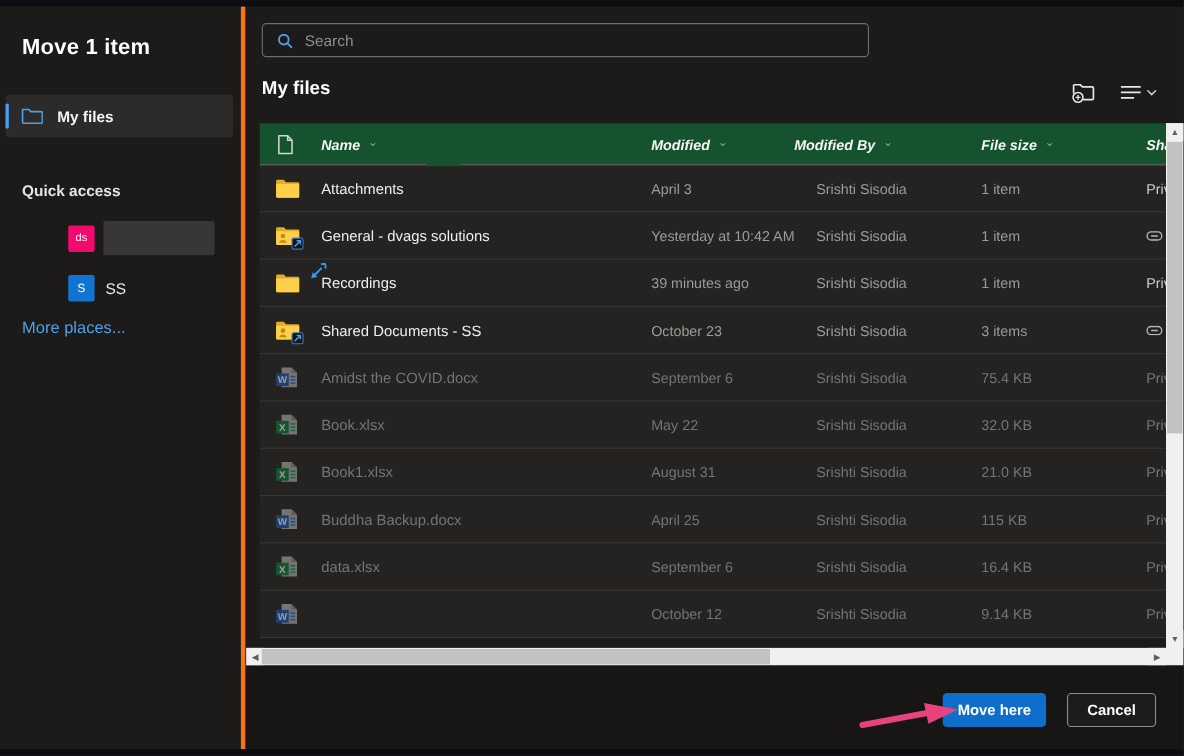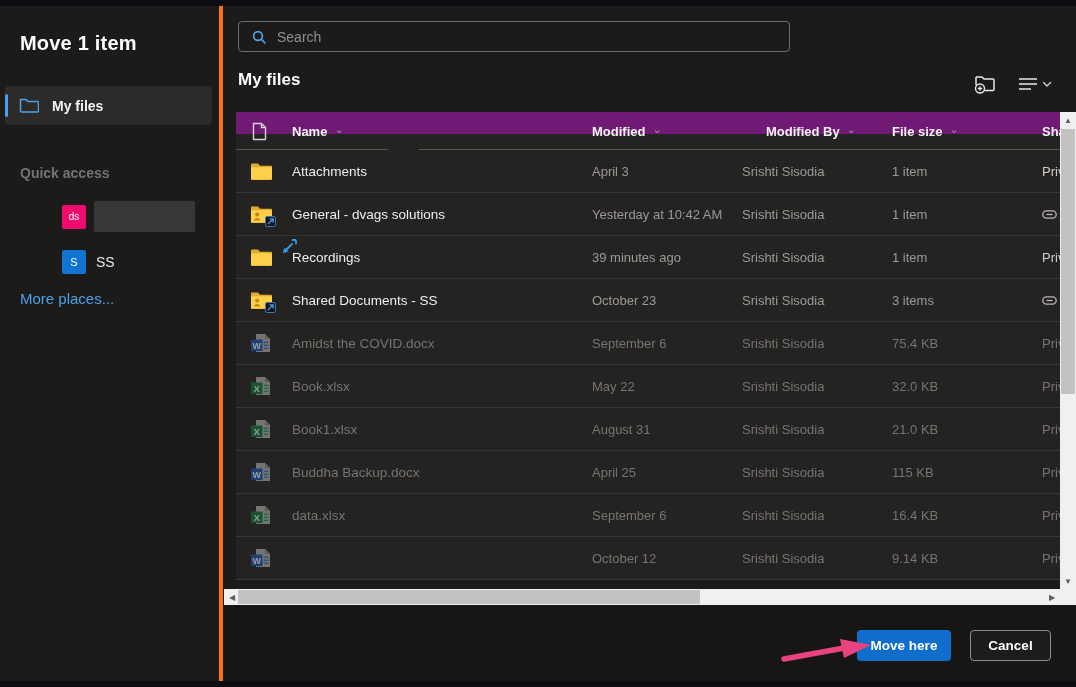--- a/index.html
+++ b/index.html
@@ -11,37 +11,37 @@
   }
   .abs{position:absolute;}
   .strip{left:0;width:1076px;height:6px;background:#0b0d10;}
   
   .sidebar{left:0;top:6px;width:223px;height:675px;background:#1c1b1a;border-right:4px solid #f97316;box-sizing:border-box;}
   .dlg-title{left:20px;top:26px;font-size:20px;font-weight:bold;color:#fdfdfd;letter-spacing:.2px;}
   .myfiles-item{left:5px;top:80px;width:207px;height:39px;background:#2d2b29;border-radius:4px;display:flex;align-items:center;cursor:pointer;}
   .myfiles-item::before{content:"";position:absolute;left:0;top:8px;width:3px;height:23px;border-radius:2px;background:var(--accent-blue,#479ef5);}
   .myfiles-item .ficon{margin-left:14px;display:flex;}
   .myfiles-item .flabel{margin-left:13px;font-size:14px;font-weight:bold;color:#f5f5f5;}
-  .qa-heading{left:20px;top:159px;font-size:14px;font-weight:bold;color:#737373;}
+  .qa-heading{left:20px;top:159px;font-size:14px;font-weight:bold;color:#e5e5e5;}
   .qa-item{left:18px;width:190px;height:31px;display:flex;align-items:center;cursor:pointer;padding-left:44px;}
   .qa-badge{width:24px;height:24px;border-radius:2px;display:flex;align-items:center;justify-content:center;font-size:10px;color:#fff;flex:0 0 auto;}
   .qa-redacted{margin-left:8px;width:101px;height:31px;background:#383736;border-radius:2px;filter:blur(.4px);}
   .qa-label{margin-left:10px;font-size:14px;color:#e8e8e8;}
   .more-places{left:20px;top:284px;font-size:15px;color:var(--link-blue,#4da0e8);cursor:pointer;}
   
   .searchbox{left:238px;top:21px;width:552px;height:31px;border:1px solid #6f6d6b;border-radius:4px;box-sizing:border-box;display:flex;align-items:center;background:transparent;}
   .searchbox svg{margin-left:13px;flex:0 0 auto;}
   .searchbox input{flex:1;background:transparent;border:none;outline:none;color:#e8e8e8;font-size:14px;margin-left:9px;font-family:inherit;}
   .searchbox input::placeholder{color:#8f8d8b;}
   .main-heading{left:238px;top:70px;font-size:17px;font-weight:bold;color:#fdfdfd;}
   .toolbar{right:20px;top:70px;display:flex;align-items:center;gap:14px;position:absolute;}
   .tb-btn{display:flex;align-items:center;gap:4px;padding:4px;cursor:pointer;}
   
   .table{left:236px;top:112px;width:824px;height:468px;background:#252321;overflow:hidden;}
-  .thead{position:absolute;left:0;top:0;width:100%;height:22px;background:#701a75;}
+  .thead{position:absolute;left:0;top:0;width:100%;height:39px;background:#14532d;font-style:italic;}
   .hcell{position:absolute;top:0;height:38px;display:flex;align-items:center;font-size:13px;font-weight:bold;color:#f5f5f5;white-space:nowrap;cursor:pointer;}
   .hcell .chev{margin-left:7px;color:#9a9896;font-size:11px;font-weight:normal;transform:translateY(-2px);}
   .h-underline{position:absolute;top:37px;height:1px;background:#5a5852;}
   .rows{position:absolute;left:0;top:38px;width:100%;}
   .row{position:relative;height:43px;border-bottom:1px solid #383634;box-sizing:border-box;}
   .cell{position:absolute;top:0;height:42px;display:flex;align-items:center;white-space:nowrap;font-size:13px;color:#9c9a98;}
   .c-icon{left:14px;width:30px;}
   .c-name{left:56px;font-size:13.5px;color:#eeeeee;}
   .c-mod{left:356px;}
   .c-by{left:506px;}
@@ -140,21 +140,21 @@
         </svg>
     </span>
     <span class="hcell" style="left:56px">
         <span>Name</span>
         <span class="chev">⌄</span>
       </span>
     <span class="hcell" style="left:356px">
         <span>Modified</span>
         <span class="chev">⌄</span>
       </span>
-    <span class="hcell" style="left:530px">
+    <span class="hcell" style="left:486px">
         <span>Modified By</span>
         <span class="chev">⌄</span>
       </span>
     <span class="hcell" style="left:656px">
         <span>File size</span>
         <span class="chev">⌄</span>
       </span>
     <span class="hcell" style="left:806px">
         <span>Sharing</span>
       </span>

